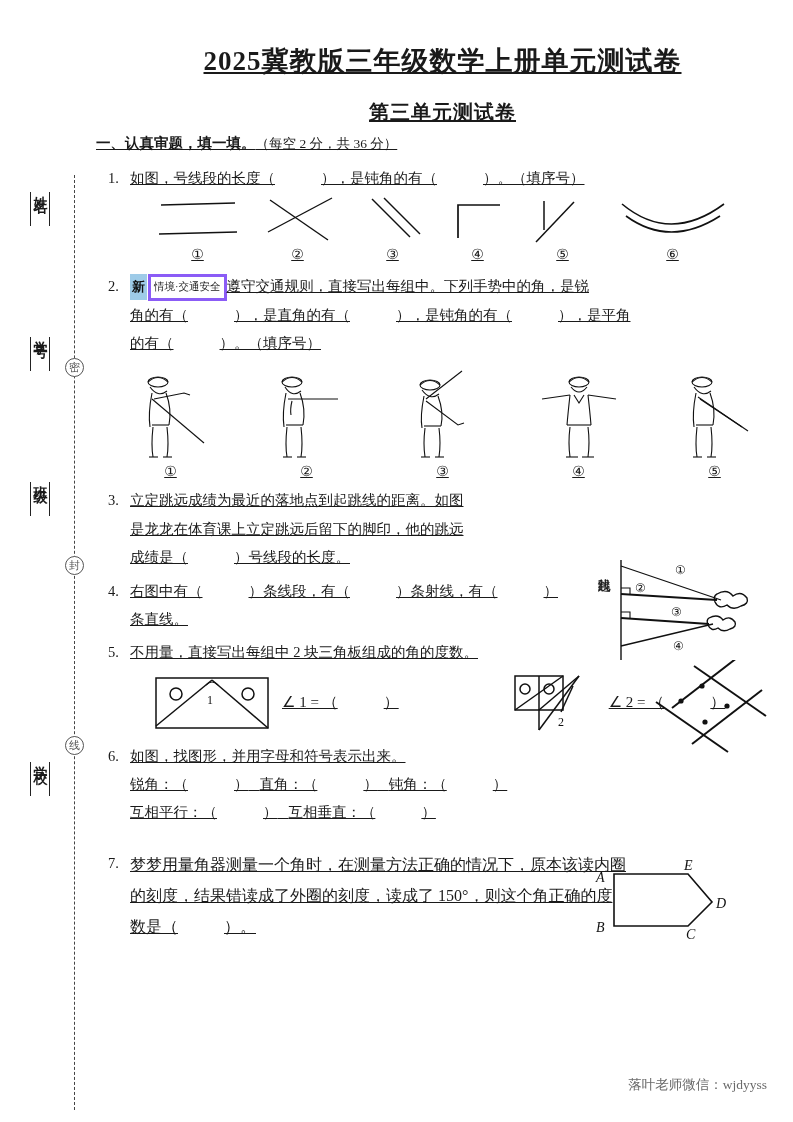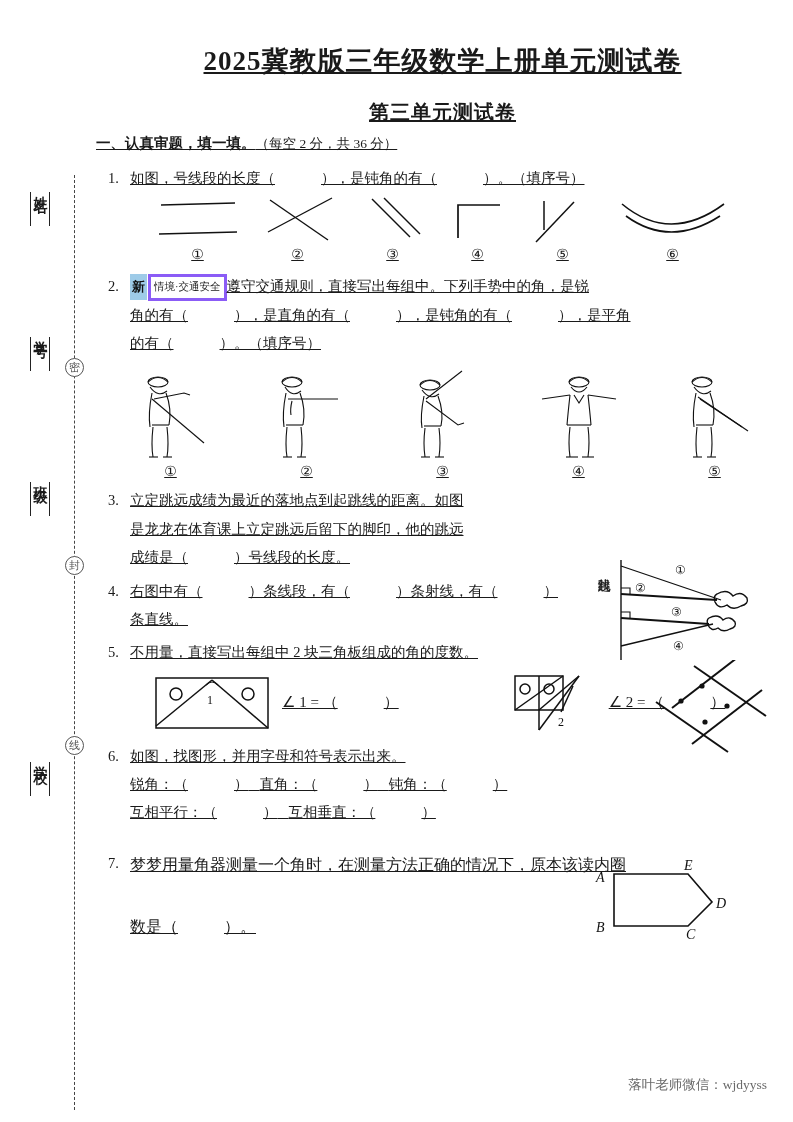--- a/index.html
+++ b/index.html
@@ -406,20 +406,20 @@
         <text x="124" y="48">D</text>
         <text x="92" y="10">E</text>
       </g>
     </svg>
   </div>
 
   <div class="q" style="margin-top:22px;">
     <span class="num">7.</span>
     <div class="body" style="width:600px; font-size:16px;">
       <span>梦梦用量角器测量一个角时，在测量方法正确的情况下，原本该读内圈</span><br>
-      <br>
+      <span>的刻度，结果错读成了外圈的刻度，读成了 150°，则这个角正确的度</span><br>
       <span>数是（</span><span class="blank"></span><span>）。</span>
     </div>
   </div>
 
 </div>
 
 <div class="footer-wm">落叶老师微信：wjdyyss</div>
 
 </body></html>

